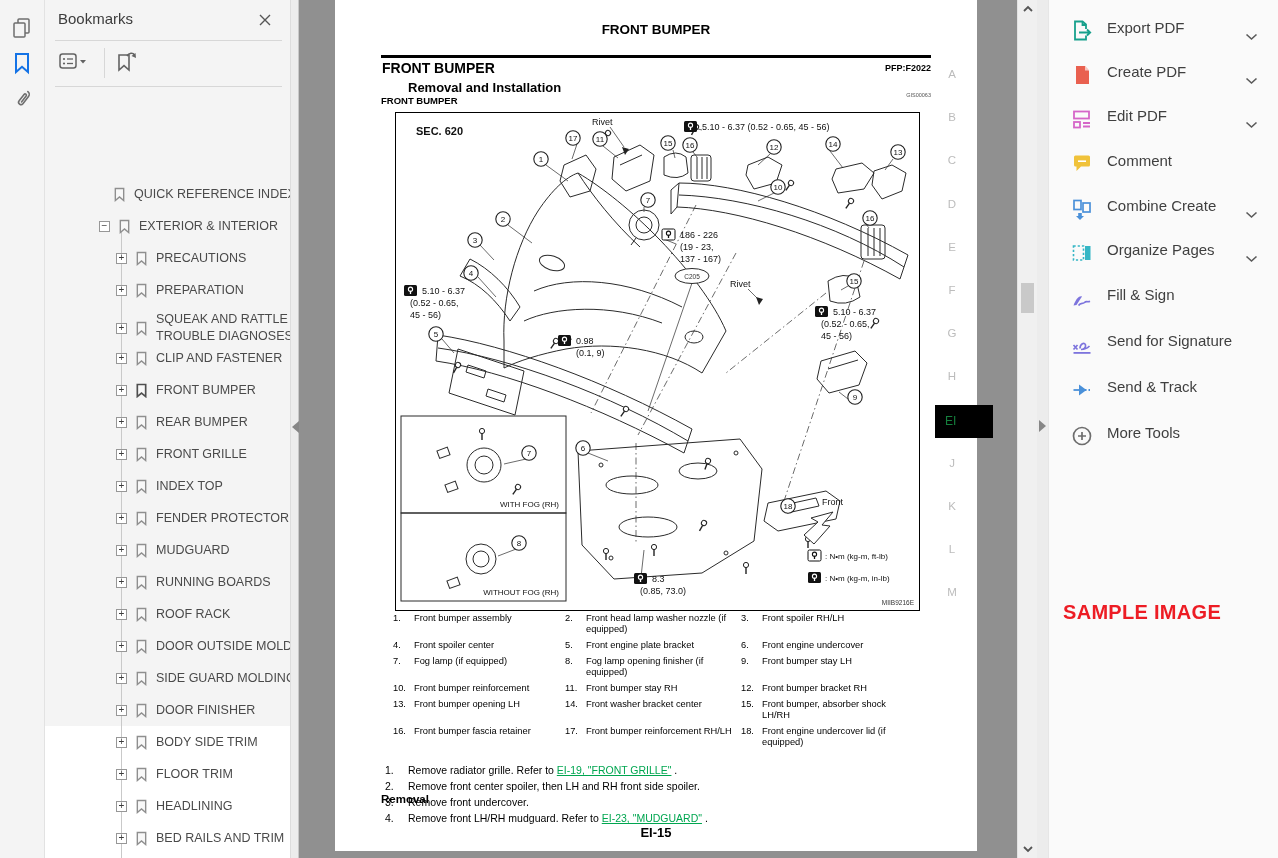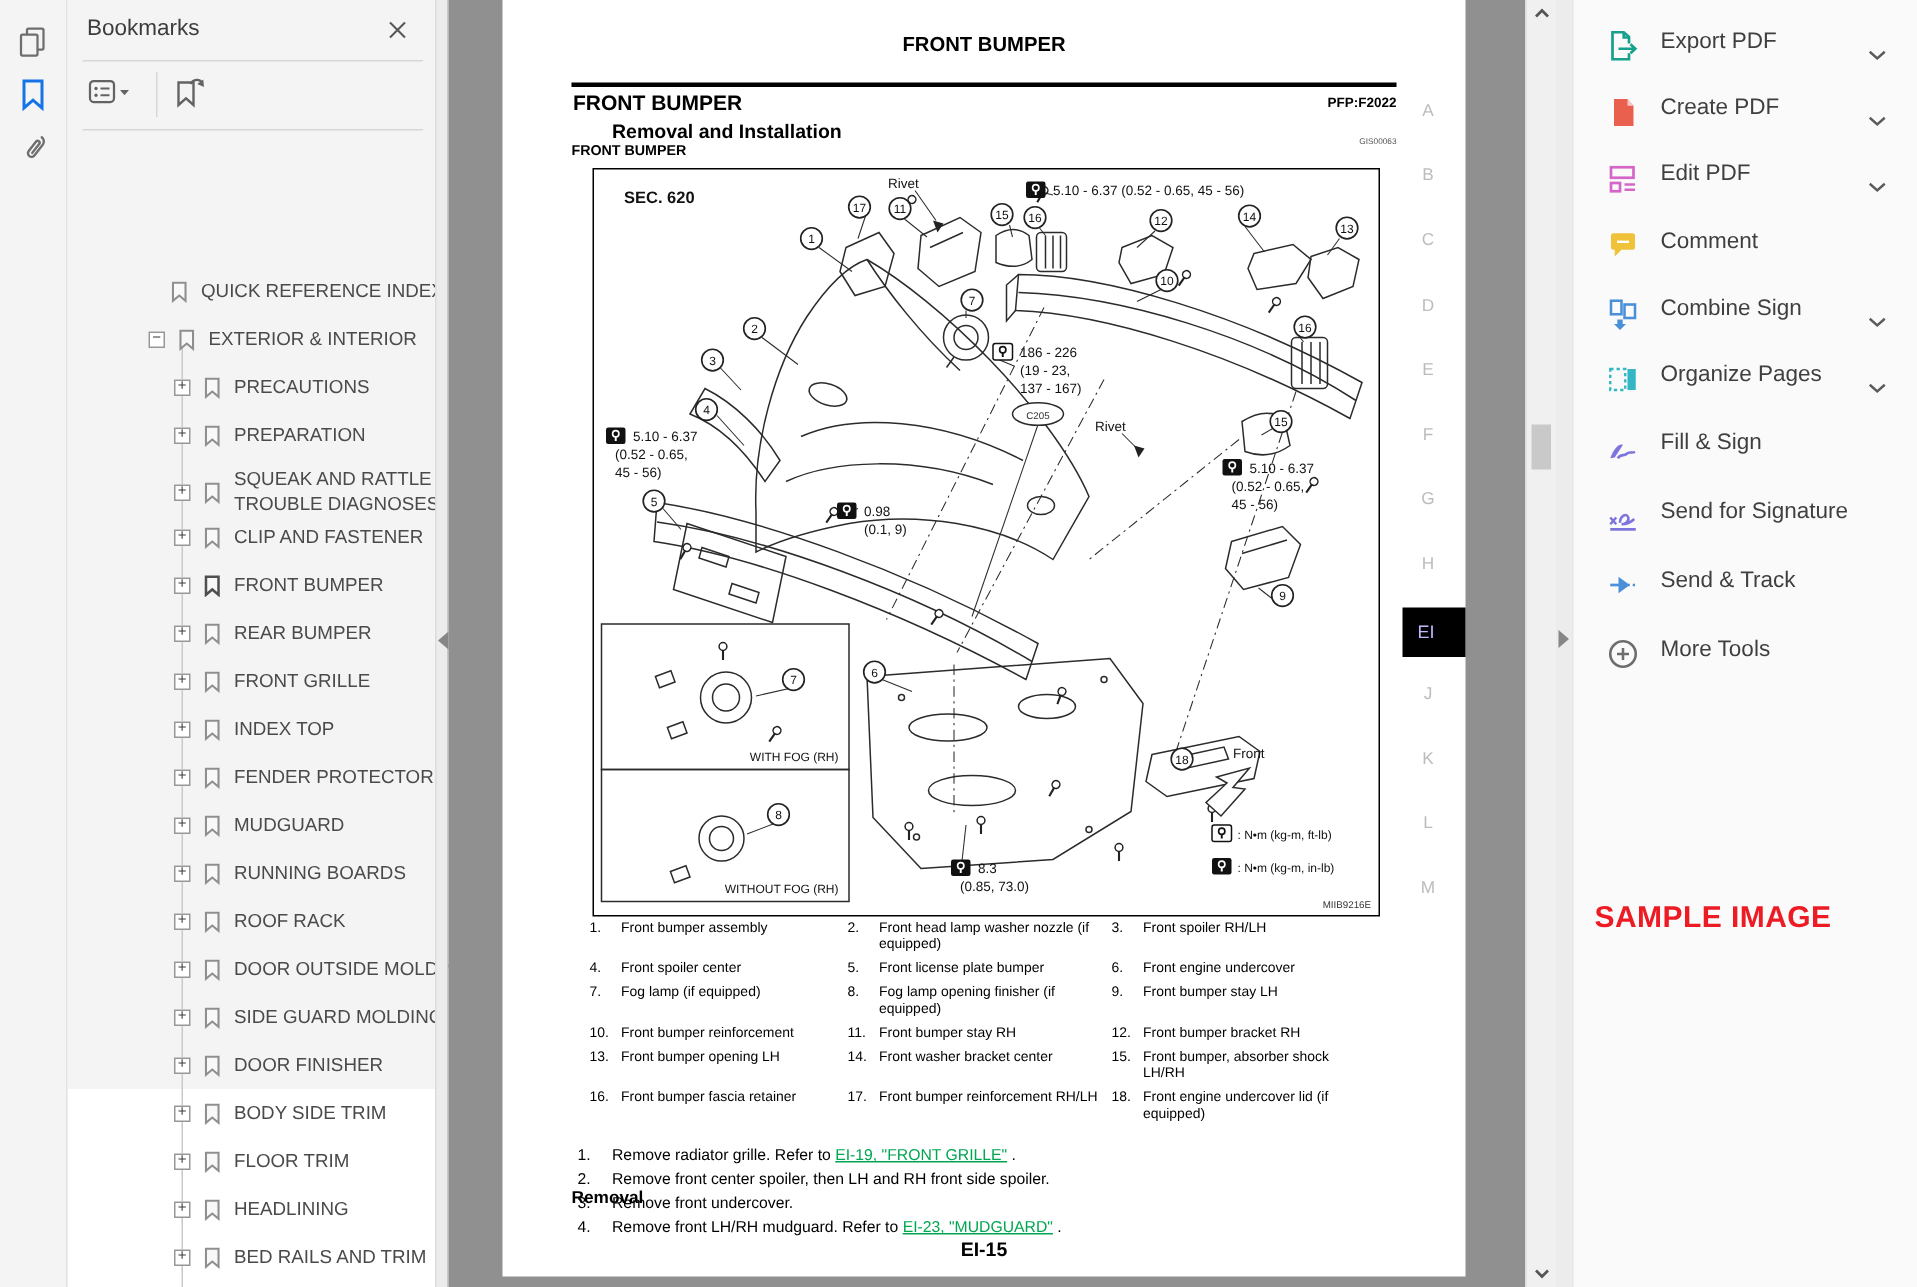--- a/index.html
+++ b/index.html
@@ -50,21 +50,21 @@
   
   .remhead{position:absolute;left:46px;top:745px;font-size:11.5px;font-weight:bold;margin-top:48px;}
   #steps{position:absolute;left:50px;top:762px;font-size:10.5px;}
   .step{display:flex;height:16px;align-items:center;}
   .sn{width:23px;flex:0 0 auto;}
   a.glink{color:#00a650;text-decoration:underline;cursor:pointer;}
   a.glink:empty{display:none;}
   .pagenum{position:absolute;left:0;top:825px;width:100%;text-align:center;font-size:13px;font-weight:bold;}
   
   .ltab{position:absolute;left:606px;width:22px;text-align:center;color:#bcbcbc;font-size:11.5px;cursor:pointer;}
-  .eitab{position:absolute;left:600px;top:405px;width:42px;height:33px;background:#000;color:#c4b5fd;font-size:12px;line-height:33px;padding-left:10px;box-sizing:border-box;cursor:pointer;}
+  .eitab{position:absolute;left:600px;top:405px;width:58px;height:33px;background:#000;color:#15803d;font-size:12px;line-height:33px;padding-left:10px;box-sizing:border-box;cursor:pointer;}
   
   #scroll{position:absolute;left:1017px;top:0;width:20px;height:858px;background:#f0f0f0;border-left:1px solid #e2e2e2;box-sizing:border-box;}
   .sthumb{position:absolute;left:3px;top:283px;width:13px;height:30px;background:#c9c9c9;cursor:pointer;}
   .sarrow{position:absolute;left:4px;width:12px;height:12px;cursor:pointer;}
   
   #toolspanel{position:absolute;left:1048px;top:0;width:230px;height:858px;background:#fafafa;border-left:1px solid #e6e6e6;box-sizing:border-box;}
   .tool{position:absolute;left:0;width:100%;height:36px;display:flex;cursor:pointer;}
   .ticon{margin-left:21px;width:24px;height:24px;flex:0 0 auto;}
   .tlabel{margin-left:13px;font-size:15px;color:#3f3f3f;}
   .chev{position:absolute;right:20px;top:50%;margin-top:-4px;width:13px;height:8px;}
@@ -559,21 +559,21 @@
       <div class="pcell">
           <span class="pn">3.</span>
           <span class="pt">Front spoiler RH/LH</span>
         </div>
       <div class="pcell">
           <span class="pn">4.</span>
           <span class="pt">Front spoiler center</span>
         </div>
       <div class="pcell">
           <span class="pn">5.</span>
-          <span class="pt">Front license plate bumper</span>
+          <span class="pt">Front engine plate bracket</span>
         </div>
       <div class="pcell">
           <span class="pn">6.</span>
           <span class="pt">Front engine undercover</span>
         </div>
       <div class="pcell">
           <span class="pn">7.</span>
           <span class="pt">Fog lamp (if equipped)</span>
         </div>
       <div class="pcell">
@@ -730,21 +730,21 @@
   <div class="tool" style="top:197px">
     <svg class="ticon" viewBox="0 0 24 24">
       <g fill="none" stroke-width="1.7" stroke="#4a90d9">
         <rect x="4" y="3.5" width="7" height="9"></rect>
           <rect x="13" y="6" width="7" height="9"></rect>
       </g>
       <g fill="#4a90d9">
           <path d="M8.2 16 h3.6 v3 h2.2 L10 23 6 19 h2.2 z"></path>
         </g>
     </svg>
-    <span class="tlabel">Combine Sign</span>
+    <span class="tlabel">Combine Create</span>
     <svg class="chev" viewBox="0 0 13 8">
         <polyline points="1.5,1.5 6.5,6 11.5,1.5" fill="none" stroke="#5a5a5a" stroke-width="1.6"></polyline>
       </svg>
   </div>
 
   <div class="tool" style="top:241px">
     <svg class="ticon" viewBox="0 0 24 24">
       <g fill="none" stroke-width="1.6" stroke-dasharray="2.2 2" stroke="#35b6c5">
           <rect x="3.5" y="5" width="10" height="14"></rect>
         </g>

